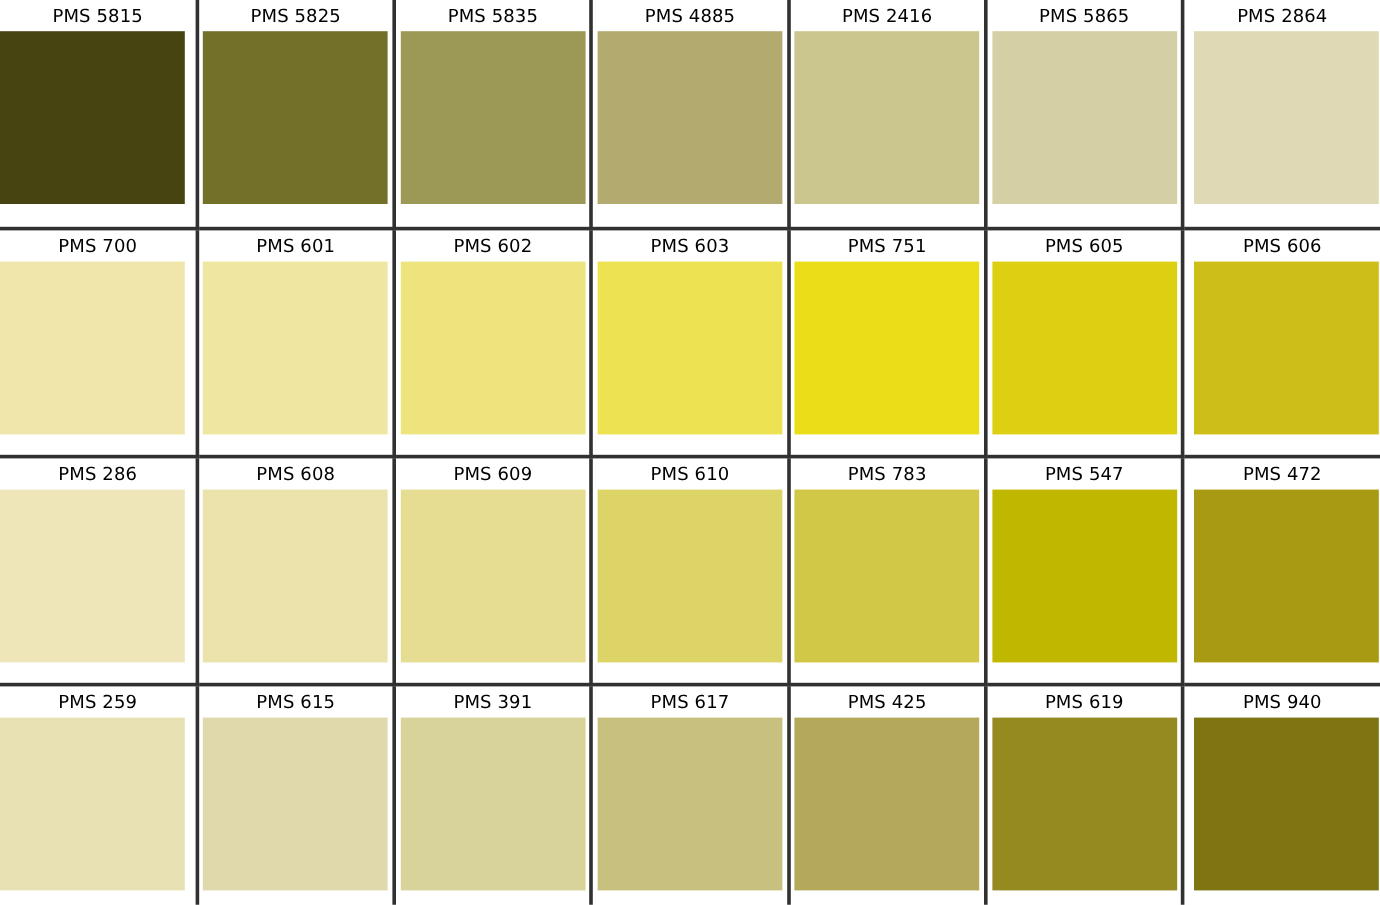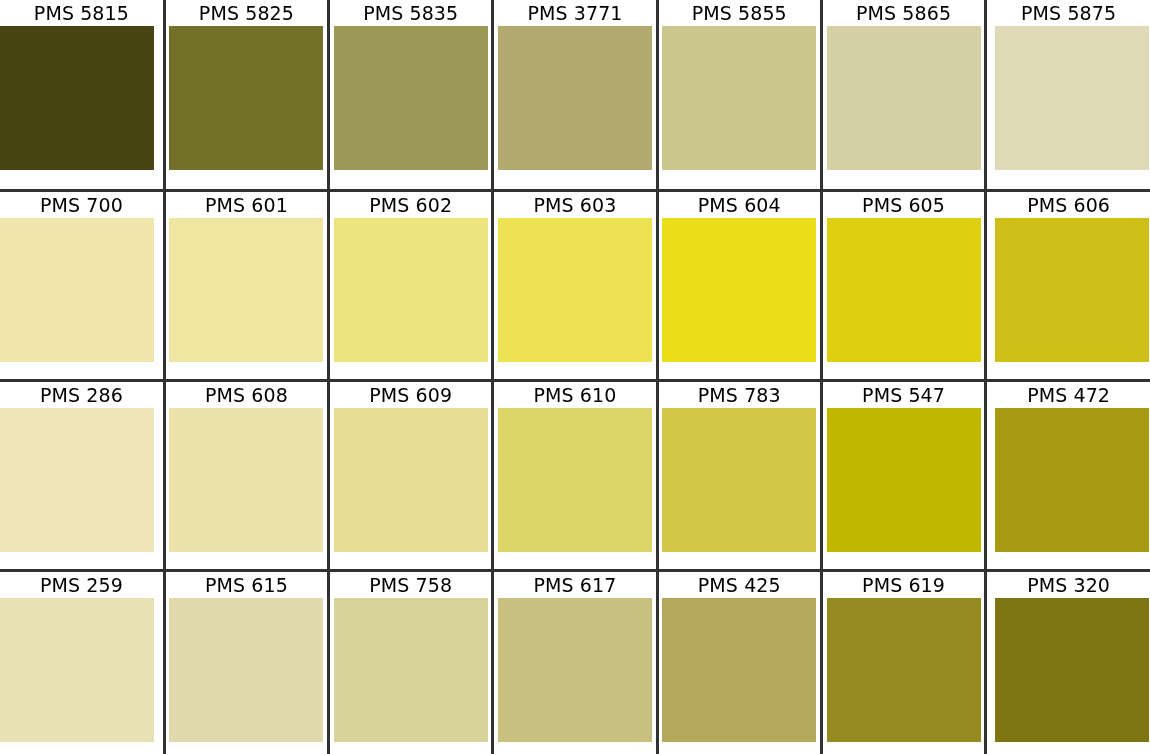--- a/index.html
+++ b/index.html
@@ -31,21 +31,21 @@
     vertical-align: top;
     background: #ffffff;
     text-align: center;
     box-sizing: border-box;
   }
   #chart-table td.swatch-cell.last-col {
     border-right: none;
   }
   .swatch-label {
     display: block;
-    font-size: 19px;
+    font-size: 15px;
     line-height: 26px;
     height: 26px;
     color: #000000;
     letter-spacing: 0.1px;
     white-space: nowrap;
     font-family: "DejaVu Sans", "Liberation Sans", sans-serif;
   }
   .swatch-chip {
     display: block;
     height: 144px;
@@ -75,33 +75,33 @@
         </td>
         <td class="swatch-cell">
           <span class="swatch-label">PMS 5825</span>
           <span class="swatch-chip" style="background-color: rgb(115, 112, 42);"></span>
         </td>
         <td class="swatch-cell">
           <span class="swatch-label">PMS 5835</span>
           <span class="swatch-chip" style="background-color: rgb(155, 153, 85);"></span>
         </td>
         <td class="swatch-cell">
-          <span class="swatch-label">PMS 3771</span>
+          <span class="swatch-label">PMS 4885</span>
           <span class="swatch-chip" style="background-color: rgb(178, 170, 110);"></span>
         </td>
         <td class="swatch-cell">
-          <span class="swatch-label">PMS 5855</span>
+          <span class="swatch-label">PMS 2416</span>
           <span class="swatch-chip" style="background-color: rgb(203, 198, 141);"></span>
         </td>
         <td class="swatch-cell">
           <span class="swatch-label">PMS 5865</span>
           <span class="swatch-chip" style="background-color: rgb(213, 207, 165);"></span>
         </td>
         <td class="swatch-cell last-col">
-          <span class="swatch-label">PMS 5875</span>
+          <span class="swatch-label">PMS 2864</span>
           <span class="swatch-chip" style="background-color: rgb(223, 218, 181);"></span>
         </td>
       </tr>
       <tr class="swatch-row">
         <td class="swatch-cell first-col">
           <span class="swatch-label">PMS 700</span>
           <span class="swatch-chip" style="background-color: rgb(240, 230, 171);"></span>
         </td>
         <td class="swatch-cell">
           <span class="swatch-label">PMS 601</span>
@@ -109,21 +109,21 @@
         </td>
         <td class="swatch-cell">
           <span class="swatch-label">PMS 602</span>
           <span class="swatch-chip" style="background-color: rgb(238, 228, 125);"></span>
         </td>
         <td class="swatch-cell">
           <span class="swatch-label">PMS 603</span>
           <span class="swatch-chip" style="background-color: rgb(236, 226, 82);"></span>
         </td>
         <td class="swatch-cell">
-          <span class="swatch-label">PMS 604</span>
+          <span class="swatch-label">PMS 751</span>
           <span class="swatch-chip" style="background-color: rgb(234, 222, 25);"></span>
         </td>
         <td class="swatch-cell">
           <span class="swatch-label">PMS 605</span>
           <span class="swatch-chip" style="background-color: rgb(221, 207, 18);"></span>
         </td>
         <td class="swatch-cell last-col">
           <span class="swatch-label">PMS 606</span>
           <span class="swatch-chip" style="background-color: rgb(205, 190, 24);"></span>
         </td>
@@ -161,34 +161,34 @@
       <tr class="swatch-row">
         <td class="swatch-cell first-col">
           <span class="swatch-label">PMS 259</span>
           <span class="swatch-chip" style="background-color: rgb(232, 225, 180);"></span>
         </td>
         <td class="swatch-cell">
           <span class="swatch-label">PMS 615</span>
           <span class="swatch-chip" style="background-color: rgb(223, 217, 171);"></span>
         </td>
         <td class="swatch-cell">
-          <span class="swatch-label">PMS 758</span>
+          <span class="swatch-label">PMS 391</span>
           <span class="swatch-chip" style="background-color: rgb(216, 210, 155);"></span>
         </td>
         <td class="swatch-cell">
           <span class="swatch-label">PMS 617</span>
           <span class="swatch-chip" style="background-color: rgb(200, 192, 126);"></span>
         </td>
         <td class="swatch-cell">
           <span class="swatch-label">PMS 425</span>
           <span class="swatch-chip" style="background-color: rgb(180, 169, 90);"></span>
         </td>
         <td class="swatch-cell">
           <span class="swatch-label">PMS 619</span>
           <span class="swatch-chip" style="background-color: rgb(148, 138, 32);"></span>
         </td>
         <td class="swatch-cell last-col">
-          <span class="swatch-label">PMS 320</span>
+          <span class="swatch-label">PMS 940</span>
           <span class="swatch-chip" style="background-color: rgb(126, 117, 18);"></span>
         </td>
       </tr>
     </tbody>
 </table>
 
 </body></html>

